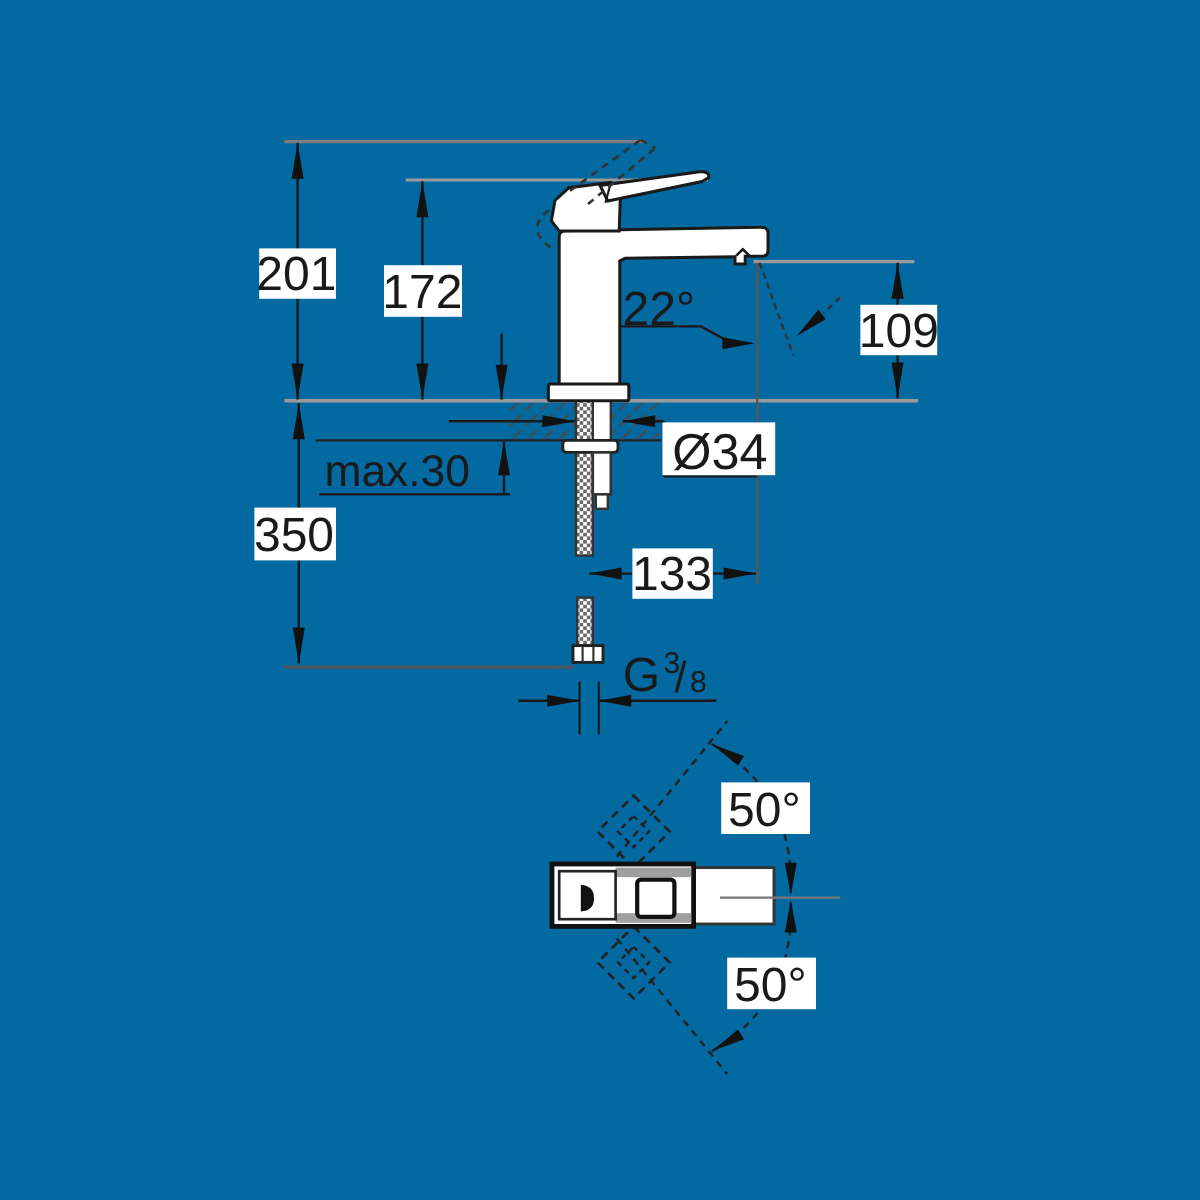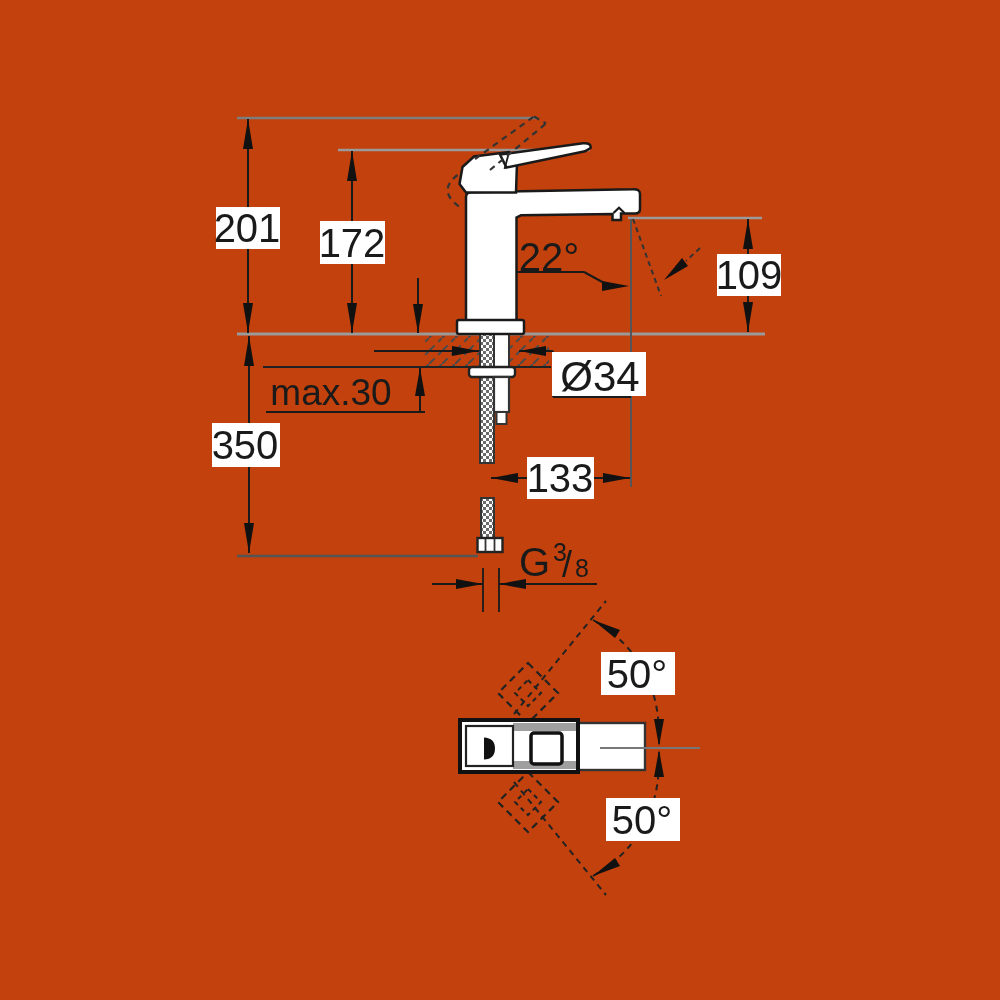--- a/index.html
+++ b/index.html
@@ -1,16 +1,16 @@
 <!DOCTYPE html>
 <html><head>
 <meta charset="utf-8">
 <style>
   html,body{margin:0;padding:0;background:#ffffff;}
-  .stage{width:1000px;height:1000px;background:#c2410c;position:relative;overflow:hidden;text-align:right;}
+  .stage{width:1000px;height:1000px;background:#0369a1;position:relative;overflow:hidden;text-align:right;}
   svg{display:block;}
   text{font-family:"Liberation Sans","DejaVu Sans",sans-serif;fill:#1a1a1a;}
   .dim-t{font-size:40px;}
   .dim-m{font-size:37px;}
   .dim-dia{font-size:42px;}
   .dim-sup{font-size:25px;}
   .dim-slash{font-size:36px;}
   .dim-g{font-size:40px;}
 </style>
 </head>

